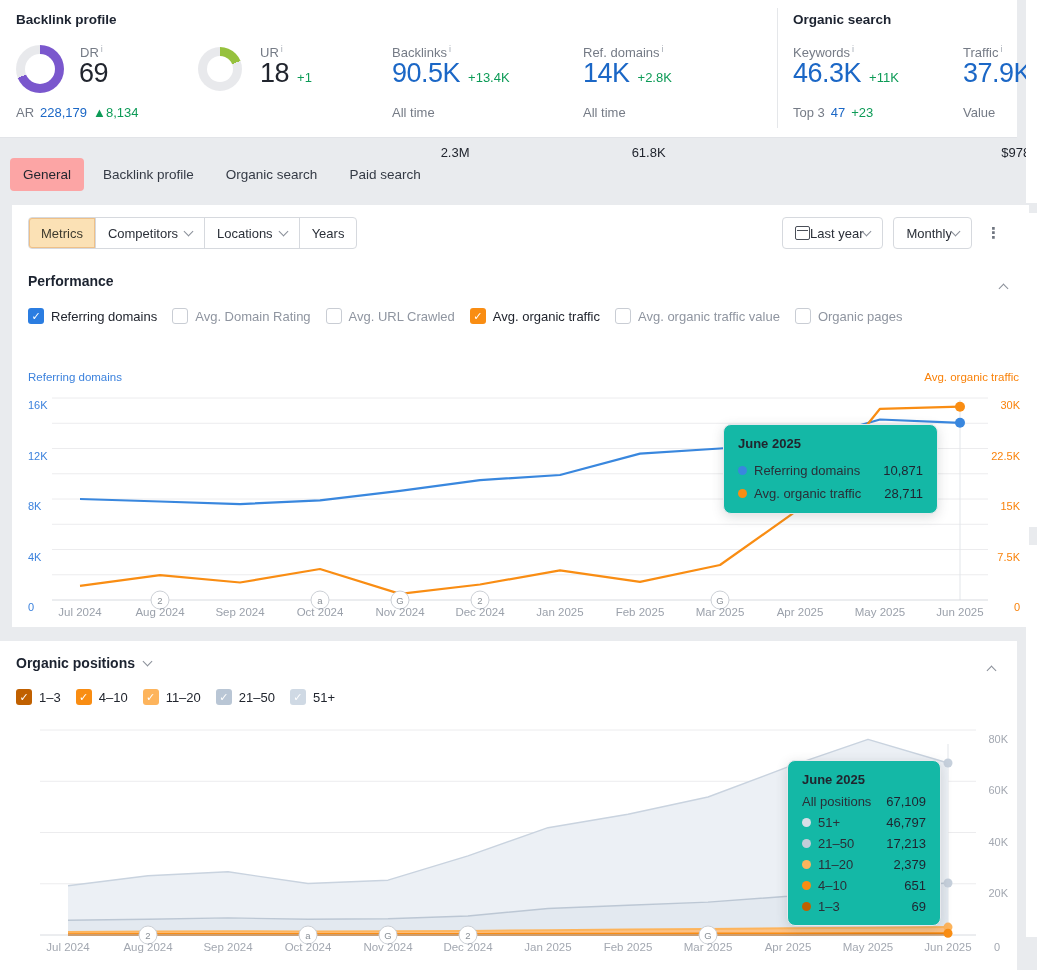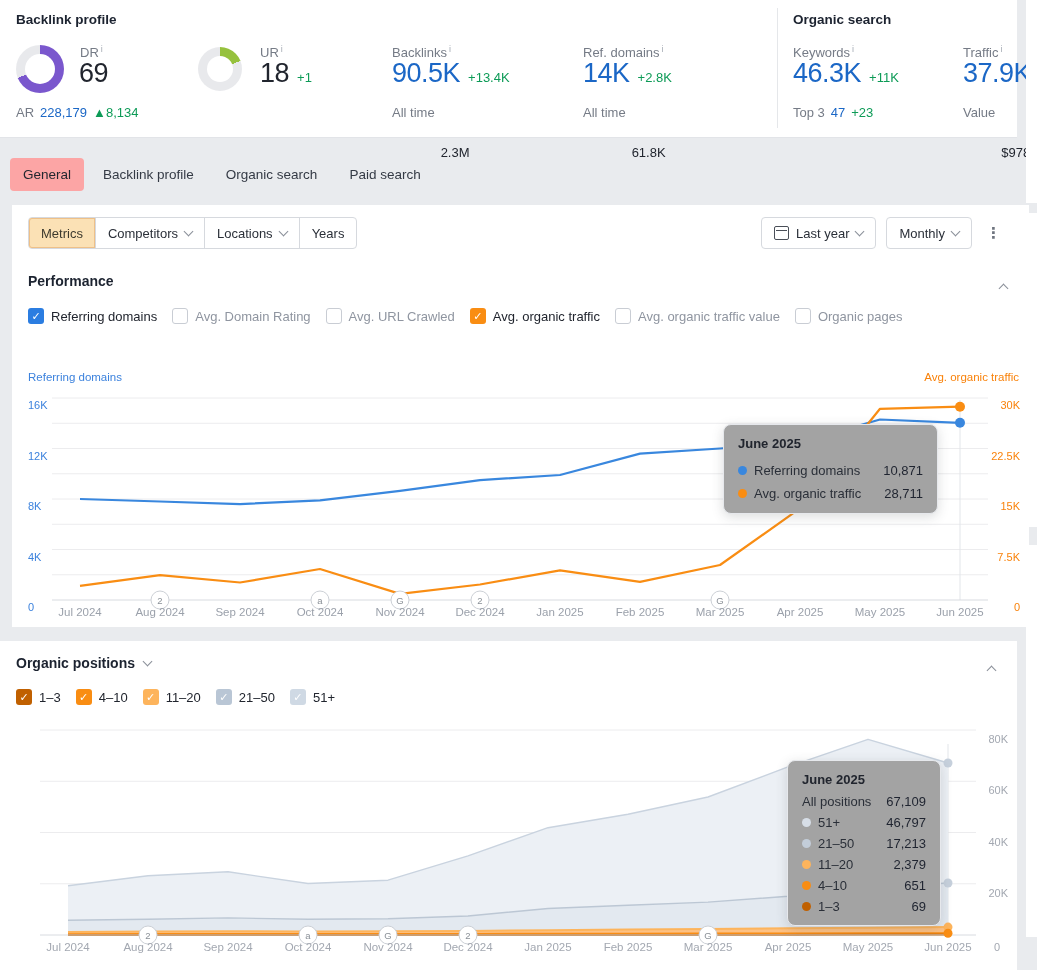--- a/index.html
+++ b/index.html
@@ -25,21 +25,21 @@
   .tabbar{position:absolute;left:10px;top:158px;display:flex;gap:6px;align-items:center;}
   .tab{height:33px;display:flex;align-items:center;padding:0 13px;font-size:13.5px;color:#343a45;border-radius:4px;cursor:pointer;}
   .tab.active{background:#fca5a5;color:#23272f;}
   
   .card1{left:0;top:205px;width:1017px;height:422px;margin-left:12px;}
   .seg-group{position:absolute;left:16px;top:12px;display:inline-flex;height:30px;border:1px solid #d6d9de;border-radius:4px;background:#fff;}
   .seg{display:flex;align-items:center;gap:7px;padding:0 12px;font-size:13px;color:#2a2f38;border-left:1px solid #d6d9de;cursor:pointer;}
   .seg:first-child{border-left:none;border-radius:3px 0 0 3px;}
   .seg.active{background:#fbe1b5;box-shadow:inset 0 0 0 1px #eec088;border-left-color:#eec088;color:#3d3a2e;}
   .tb-right{position:absolute;top:12px;right:24px;display:flex;gap:10px;align-items:center;}
-  .btn{height:30px;display:flex;align-items:center;gap:7px;padding:0 12px;font-size:13px;color:#2a2f38;
+  .btn{height:30px;display:flex;align-items:center;gap:0;padding:0 12px;font-size:13px;color:#2a2f38;
        border:1px solid #d6d9de;border-radius:4px;background:#fff;cursor:pointer;}
   .kebab{font-size:15px;font-weight:700;color:#6e747e;padding:0 4px;cursor:pointer;}
   .chev{width:6px;height:6px;border-right:1.5px solid #8a8f99;border-bottom:1.5px solid #8a8f99;
         transform:rotate(45deg);display:inline-block;margin-top:-3px;}
   .chev.up{transform:rotate(-135deg);margin-top:4px;}
   .cal{width:13px;height:12px;border:1.5px solid #4a4f58;border-radius:2px;position:relative;display:inline-block;}
   .cal::before{content:"";position:absolute;left:1px;right:1px;top:2.5px;height:1.5px;background:#4a4f58;}
   .sec-title{position:absolute;left:16px;font-weight:700;font-size:14px;color:#1c2330;display:flex;align-items:center;gap:9px;}
   .collapse-chev{position:absolute;right:22px;cursor:pointer;}
   .check-row{position:absolute;left:16px;display:flex;gap:15px;align-items:center;}
@@ -47,21 +47,21 @@
   .check .lbl.dark{color:#21252e;}
   .cb{width:16px;height:16px;border-radius:3px;box-sizing:border-box;border:1px solid #c9cdd4;background:#fff;
       display:inline-flex;align-items:center;justify-content:center;font-size:11px;font-weight:700;color:#fff;}
   .cb.on{border:none;}
   .legend-l{position:absolute;left:16px;top:166px;font-size:11.5px;color:#3c82dd;}
   .legend-r{position:absolute;right:10px;top:166px;font-size:11.5px;color:#f9820a;}
   .chart-svg{position:absolute;left:0;}
   
   .card2{left:0;top:641px;width:1017px;height:329px;}
   
-  .tooltip{position:absolute;background:#a3a3a3;border:1px solid #e6e8ec;border-radius:8px;
+  .tooltip{position:absolute;background:#14b8a6;border:1px solid #e6e8ec;border-radius:8px;
            box-shadow:0 3px 12px rgba(60,64,72,.18);padding:8px 14px;z-index:6;box-sizing:border-box;}
   .tt-title{font-size:13px;font-weight:700;color:#21252e;height:20px;display:flex;align-items:center;}
   .tt-row{display:flex;align-items:center;gap:7px;font-size:13px;color:#2a2f38;}
   .tt-row .dot{width:9px;height:9px;border-radius:50%;flex:none;}
   .tt-row .tl{flex:1;}
   .tt-row .tv{color:#1f2430;text-align:right;}
   #tooltip1{left:723px;top:424px;width:215px;}
   #tooltip1 .tt-row{height:23px;}
   #tooltip2{left:787px;top:760px;width:154px;}
   #tooltip2 .tt-row{height:21px;}

